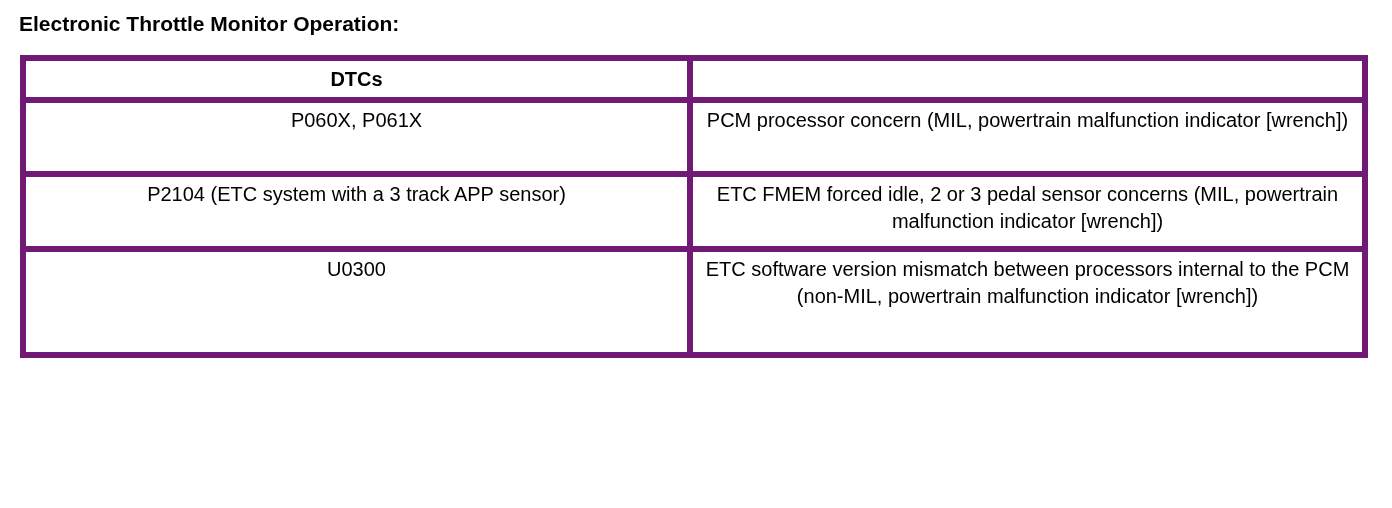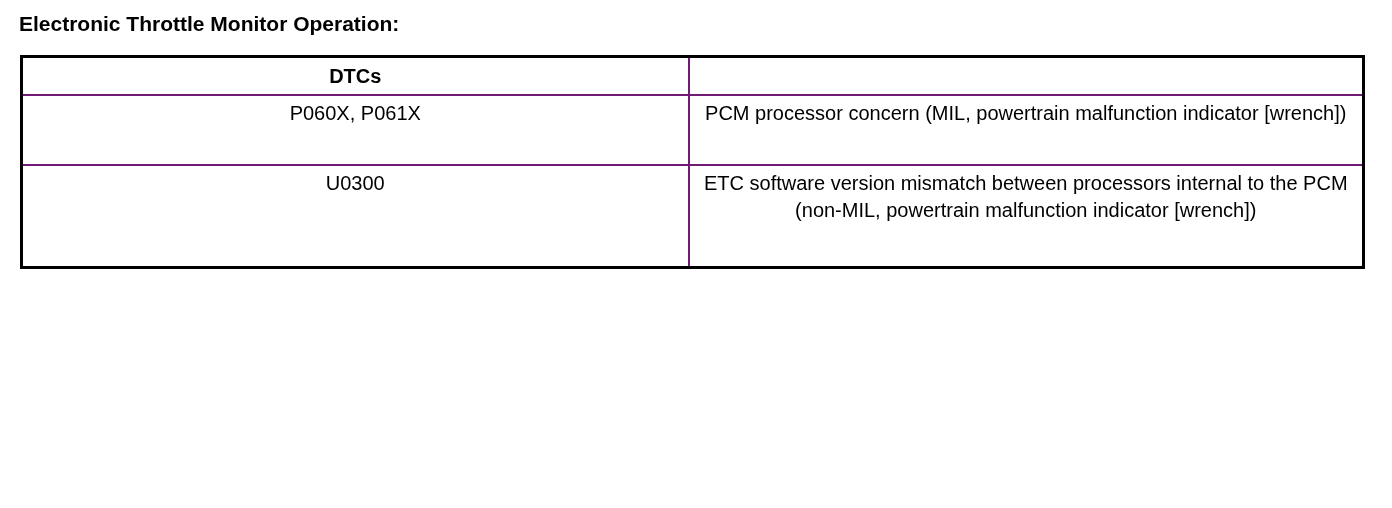--- a/index.html
+++ b/index.html
@@ -47,21 +47,21 @@
     table-layout: fixed;
     width: 1342px;
     border: 3px solid #000000;
   }
 
   table.dtc-table col.col-dtc  { width: 667px; }
   table.dtc-table col.col-desc { width: 675px; }
 
   table.dtc-table td,
   table.dtc-table th {
-    border: 2px solid #701a75;
+    border: 6px solid #701a75;
     padding: 4px 6px;
     text-align: center;
     vertical-align: top;
     font-size: 20px;
     line-height: 27px;
     font-weight: normal;
     color: #000000;
     background: #ffffff;
   }
 
@@ -109,20 +109,28 @@
       </thead>
       <tbody>
         <tr class="row-h1">
           <td>
             <span class="cell-text">P060X, P061X</span>
           </td>
           <td>
             <span class="cell-text">PCM processor concern (MIL, powertrain malfunction indicator [wrench])</span>
           </td>
         </tr>
+        <tr class="row-h2">
+          <td>
+            <span class="cell-text">P2104 (ETC system with a 3 track APP sensor)</span>
+          </td>
+          <td>
+            <span class="cell-text">ETC FMEM  forced idle, 2 or 3 pedal sensor concerns (MIL, powertrain malfunction indicator [wrench])</span>
+          </td>
+        </tr>
         <tr class="row-h5">
           <td>
             <span class="cell-text">U0300</span>
           </td>
           <td>
             <span class="cell-text">ETC software version mismatch between processors internal to the PCM (non-MIL, powertrain malfunction indicator [wrench])</span>
           </td>
         </tr>
       </tbody>
     </table>

